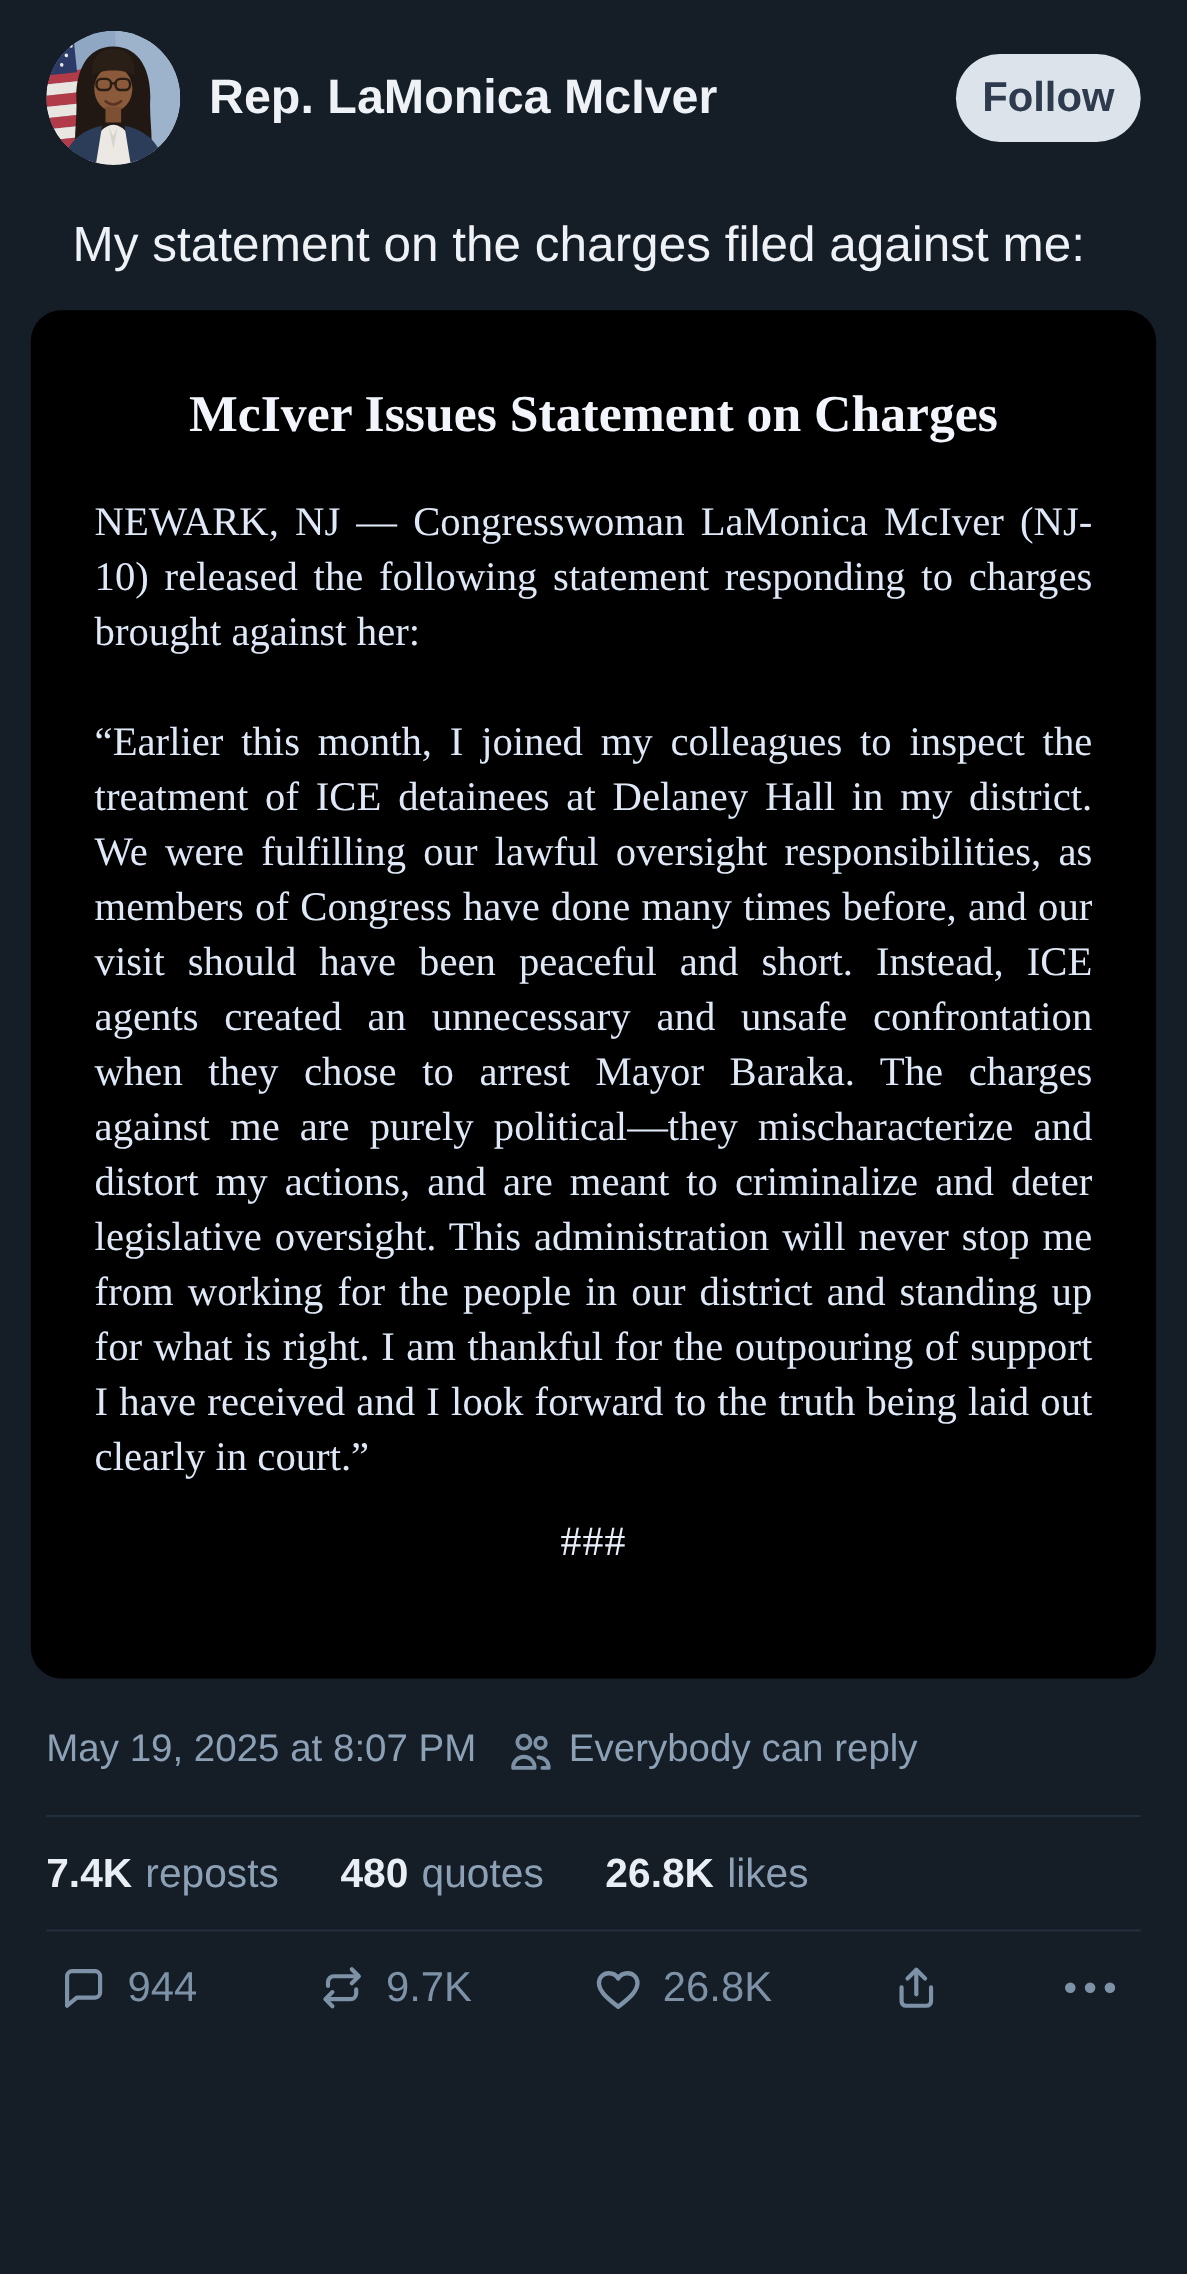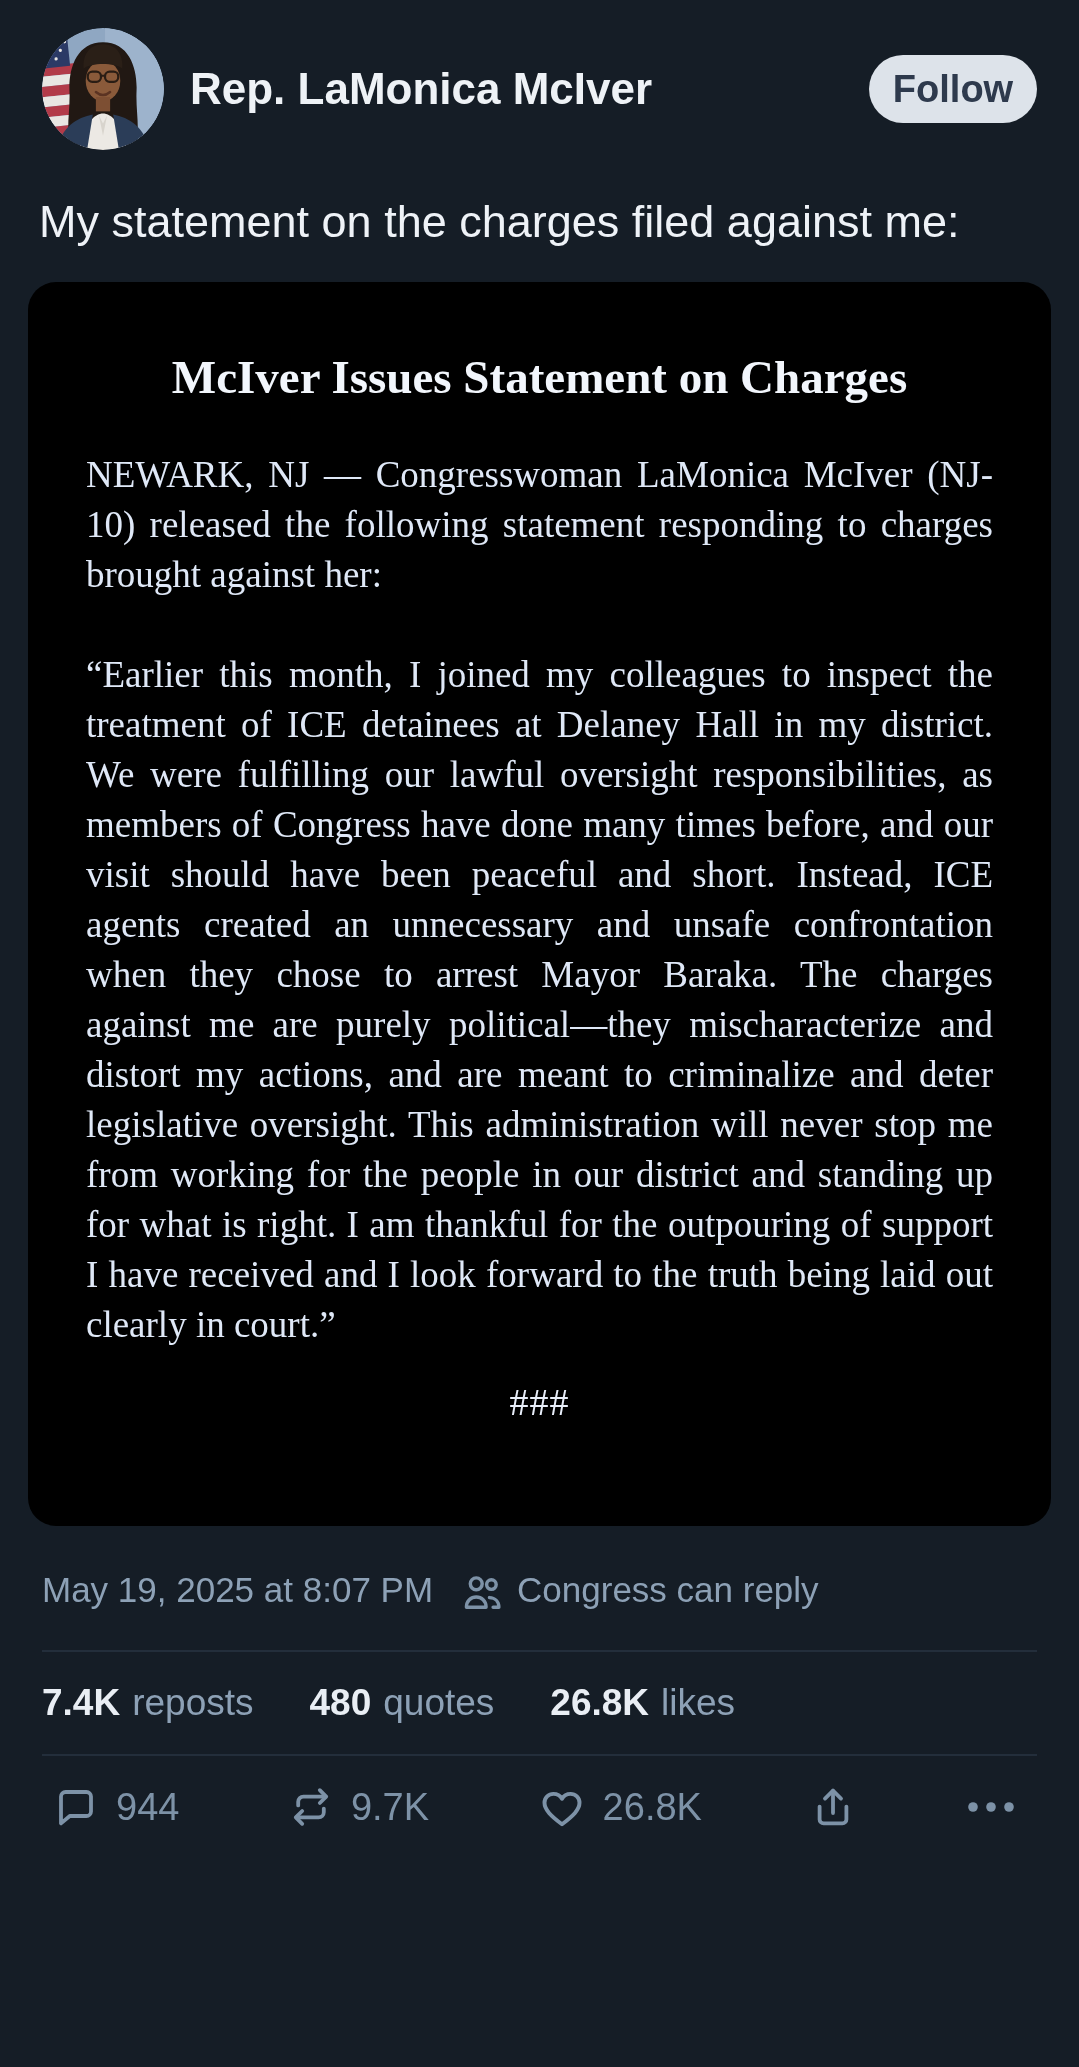--- a/index.html
+++ b/index.html
@@ -17,26 +17,26 @@
   .page-title { font-size:44px; font-weight:700; color:#f1f5f9; margin-left:42px; letter-spacing:.5px; }
   .options-btn { background:none; border:none; cursor:pointer; margin-left:auto;
                  width:60px; height:60px; display:flex; align-items:center; justify-content:center; }
 
   
   .author-row { display:flex; align-items:center; padding:0 42px; margin-top:28px; flex:0 0 auto; }
   .avatar { width:122px; height:122px; border-radius:50%; overflow:hidden; flex:0 0 auto; cursor:pointer; }
   .author-names { margin-left:26px; min-width:0; }
   .author-name { font-size:44px; font-weight:700; color:#eef2f6; line-height:1.2; }
   .author-handle { font-size:41px; color:#8da1b6; margin-top:6px; line-height:1.2; }
-  .follow-btn { margin-left:auto; width:168px; height:68px; border:none; border-radius:40px;
+  .follow-btn { margin-left:auto; width:168px; height:80px; border:none; border-radius:40px;
                 background:#dde3ea; color:#2e3a4d; font-family:"Liberation Sans",sans-serif;
                 font-size:38px; font-weight:600; cursor:pointer; }
 
   
-  .post-text { padding:0 39px; margin-top:40px; font-size:45px; line-height:64px; color:#eef2f7; flex:0 0 auto; }
+  .post-text { padding:0 66px; margin-top:40px; font-size:45px; line-height:64px; color:#eef2f7; flex:0 0 auto; }
 
   
   .statement-card { margin:28px 28px 0; height:1244px; background:#000000; border-radius:28px;
                     overflow:hidden; padding:60px 58px 0; cursor:pointer; flex:0 0 auto;
                     font-family:"Liberation Serif", serif; }
   .st-title { text-align:center; font-size:47px; font-weight:700; color:#f2f6fc; margin-top:8px; }
   .st-par { font-size:37px; line-height:50px; color:#dfe8f7; text-align:justify; hyphens:none; }
   .st-par1 { margin-top:46px; }
   .st-par2 { margin-top:50px; }
   .st-footer { text-align:center; font-size:38px; color:#e8eef9; margin-top:30px; letter-spacing:1px; }
@@ -139,21 +139,21 @@
   <div class="meta-row">
     <span>May 19, 2025 at 8:07 PM</span>
     <span class="people">
       <svg width="46" height="46" viewBox="0 0 24 24" fill="none" stroke="#7d92a7" stroke-width="1.8" stroke-linecap="round" stroke-linejoin="round">
         <circle cx="9" cy="7.2" r="3.1"></circle>
         <path d="M3.9 19.4 h10.2 v-0.3 a5.1 5 0 0 0 -10.2 0 Z"></path>
         <circle cx="16.9" cy="7.6" r="2.5"></circle>
         <path d="M15.9 14.4 c2.9 0.1 4.9 2.1 4.9 5 h-3"></path>
       </svg>
     </span>
-    <span>Congress can reply</span>
+    <span>Everybody can reply</span>
   </div>
 
   <div class="divider m-top"></div>
 
   <div class="stats-row">
     <a class="stat">
       <b>7.4K</b>
       <span>reposts</span>
     </a>
     <a class="stat">

